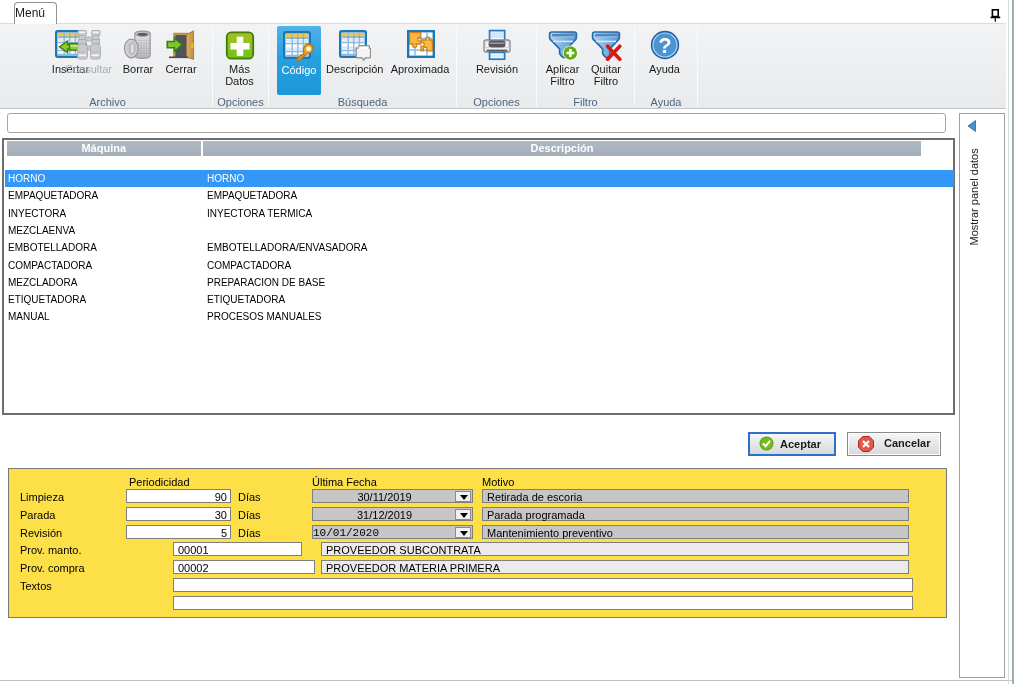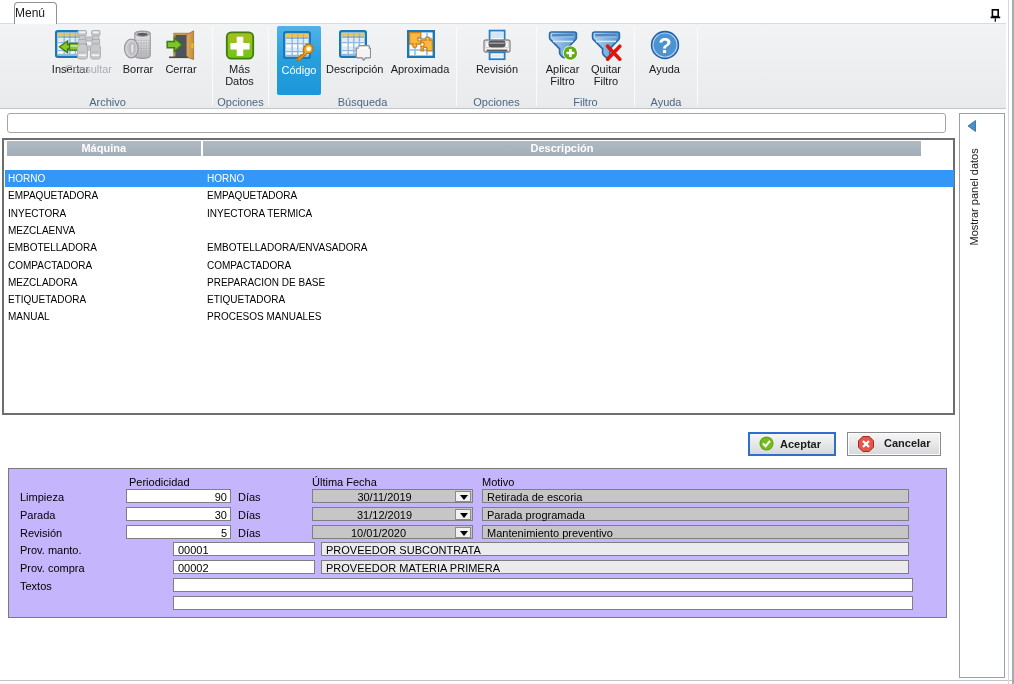--- a/index.html
+++ b/index.html
@@ -31,21 +31,21 @@
 
 #sidebar { position:absolute; left:959px; top:113px; width:46px; height:565px; background:#fff; border:1px solid #9aa0a6; }
 #sidetext { position:absolute; left:-41px; top:70px; width:110px; height:13px; transform:rotate(-90deg); transform-origin:center; font-size:11px; color:#1a1a1a; white-space:nowrap; text-align:left; }
 
 .btn { position:absolute; top:432px; height:24px; font-size:11px; font-weight:bold; color:#1a1a1a; background:linear-gradient(#f6f6f6,#e3e4e6 60%,#d7d8db); }
 #btnOk { left:748px; width:88px; border:2px solid #2e6fc9; }
 #btnCancel { left:847px; width:94px; border:1px solid #8a8a8a; box-shadow:inset 0 0 0 1px #fdfdfd; }
 .btn .t { position:absolute; top:4px; }
 .btn svg { position:absolute; }
 
-#gbox { position:absolute; left:8px; top:468px; width:939px; height:150px; border:1px solid #7a7a7a; background:#c4b5fd; }
+#gbox { position:absolute; left:8px; top:468px; width:939px; height:150px; border:1px solid #7a7a7a; background:#fde047; }
 .flabel { position:absolute; font-size:11px; color:#000; }
 .ffield { position:absolute; height:14px; font-size:11px; line-height:12px; border:1px solid #7f7f7f; }
 .fgray { background:#c6c6c6; }
 .flgray { background:#ebebed; }
 .fwhite { background:#fff; }
 .combo-btn { position:absolute; right:1px; top:1px; width:16px; height:11px; background:#f1f1f1; border:1px solid #8a8a8a; }
 .combo-btn:after { content:""; position:absolute; left:4px; top:3px; border-left:4px solid transparent; border-right:4px solid transparent; border-top:5px solid #000; }
 
 #bottomline { position:absolute; left:0; top:680px; width:1014px; height:1px; background:#bfc3c7; }
 #rightedge1 { position:absolute; left:1008px; top:0; width:1px; height:684px; background:#d6dadc; }
@@ -347,25 +347,25 @@
 
     <div class="flabel" style="left:11px; top:40px;">Parada</div>
     <div class="ffield fwhite" style="left:117px; top:38px; width:105px; text-align:right; padding:1px 3px 0 0;">30</div>
     <div class="flabel" style="left:229px; top:40px;">Días</div>
     <div class="ffield fgray" style="left:303px; top:38px; width:161px; text-align:center; padding-top:1px; padding-right:16px;">31/12/2019<span class="combo-btn"></span></div>
     <div class="ffield fgray" style="left:473px; top:38px; width:427px; padding:1px 0 0 4px;">Parada programada</div>
 
     <div class="flabel" style="left:11px; top:58px;">Revisión</div>
     <div class="ffield fwhite" style="left:117px; top:56px; width:105px; text-align:right; padding:1px 3px 0 0;">5</div>
     <div class="flabel" style="left:229px; top:58px;">Días</div>
-    <div class="ffield fgray" style="left:303px; top:56px; width:161px; text-align:center; padding-top:1px; padding-right:28px;">10/01/2020<span class="combo-btn"></span></div>
+    <div class="ffield fgray" style="left:303px; top:56px; width:161px; text-align:left; padding-top:1px; padding-right:28px;font-family:Liberation Mono, monospace;">10/01/2020<span class="combo-btn"></span></div>
     <div class="ffield fgray" style="left:473px; top:56px; width:427px; padding:1px 0 0 4px;">Mantenimiento preventivo</div>
 
     <div class="flabel" style="left:11px; top:75px;">Prov. manto.</div>
-    <div class="ffield fwhite" style="left:164px; top:73px; width:142px; padding:1px 0 0 4px;">00001</div>
+    <div class="ffield fwhite" style="left:164px; top:73px; width:129px; padding:1px 0 0 4px;">00001</div>
     <div class="ffield flgray" style="left:312px; top:73px; width:588px; padding:1px 0 0 4px;">PROVEEDOR SUBCONTRATA</div>
 
     <div class="flabel" style="left:11px; top:93px;">Prov. compra</div>
     <div class="ffield fwhite" style="left:164px; top:91px; width:142px; padding:1px 0 0 4px;">00002</div>
     <div class="ffield flgray" style="left:312px; top:91px; width:588px; padding:1px 0 0 4px;">PROVEEDOR MATERIA PRIMERA</div>
 
     <div class="flabel" style="left:11px; top:111px;">Textos</div>
     <div class="ffield fwhite" style="left:164px; top:109px; width:740px;"></div>
     <div class="ffield fwhite" style="left:164px; top:127px; width:740px;"></div>
   </div>

